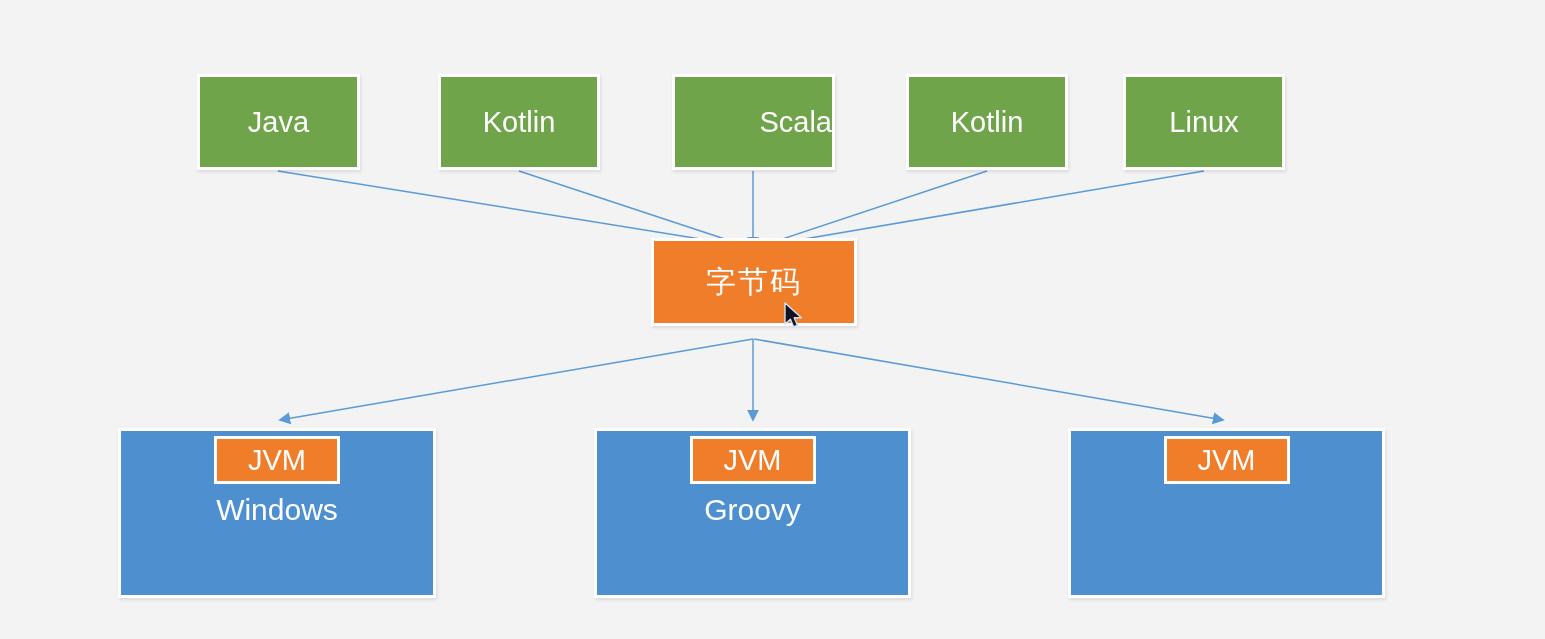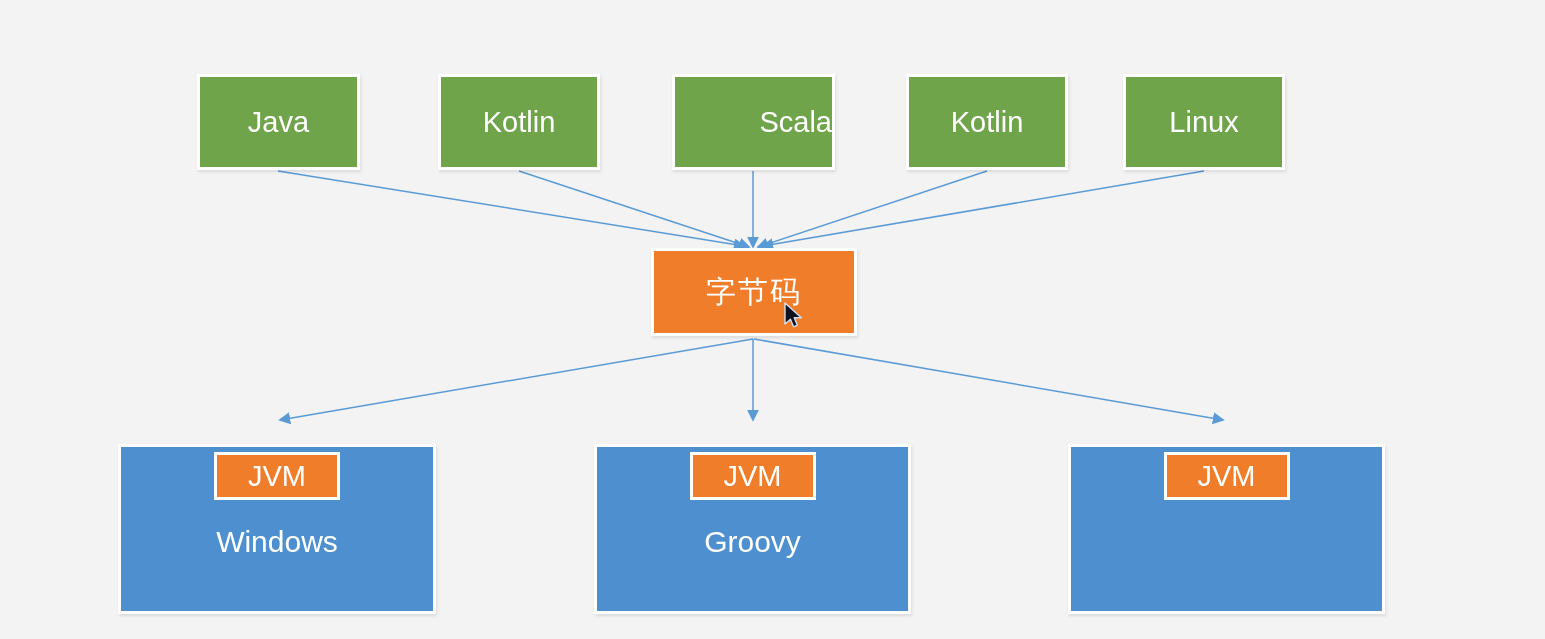--- a/index.html
+++ b/index.html
@@ -40,43 +40,43 @@
     top:74px;height:96px;
     background:var(--language-box);
     font-size:29px;
   }
   .lang-java  {left:197px;width:163px;}
   .lang-groovy{left:438px;width:162px;}
   .lang-scala {left:672px;width:163px;justify-content:flex-end;}
   .lang-kotlin{left:906px;width:162px;}
   .lang-jruby {left:1123px;width:162px;}
   .bytecode-box{
-    left:651px;top:248px;width:206px;height:88px;
+    left:651px;top:238px;width:206px;height:88px;
     background:var(--bytecode-box);
     font-size:30px;
     letter-spacing:2px;
   }
   .platform-box{
-    top:444px;height:170px;
+    top:428px;height:170px;
     background:var(--platform-box);
     flex-direction:column;justify-content:flex-start;
   }
   .platform-windows{left:118px;width:318px;}
   .platform-linux  {left:594px;width:317px;}
   .platform-macos  {left:1068px;width:317px;}
   .jvm-box{
     margin-top:5px;
     width:126px;height:48px;
     background:var(--jvm-box);
     border:3px solid #FFFFFF;
     display:flex;align-items:center;justify-content:center;
     font-size:29px;
   }
   .os-label{
-    margin-top:22px;
+    margin-top:6px;
     font-size:30px;
     line-height:40px;
   }
   .cursor{
     position:absolute;left:783px;top:302px;
     width:26px;height:30px;
     pointer-events:none;
   }
 </style>
 </head>

